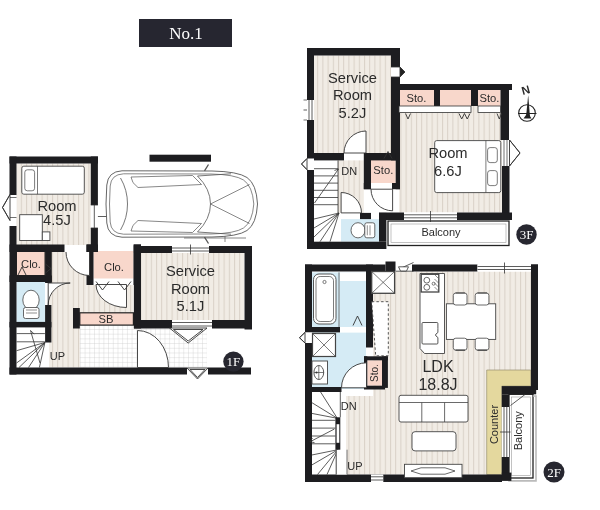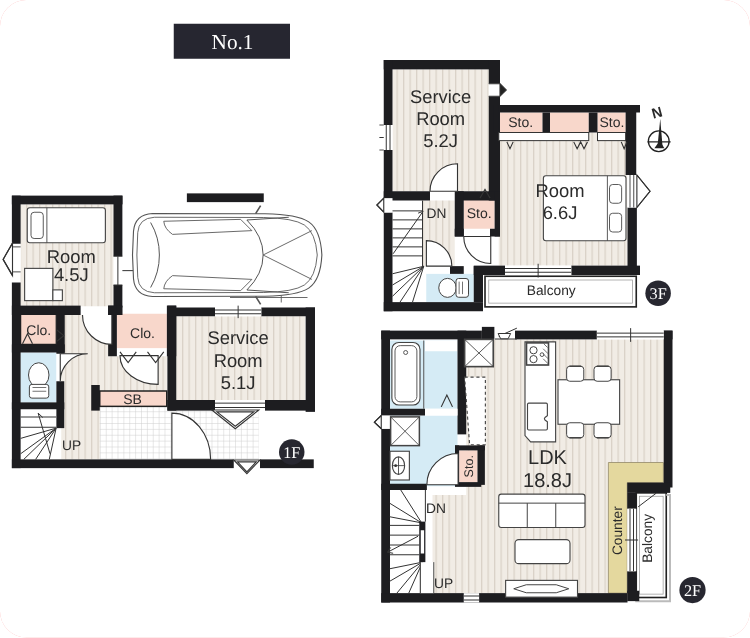--- a/index.html
+++ b/index.html
@@ -1,16 +1,16 @@
 <!DOCTYPE html>
 <html><head>
 <meta charset="utf-8">
 <style>
   html,body{margin:0;padding:0;background:#ffffff;}
-  #c{position:relative;width:600px;height:510px;background:#fca5a5;overflow:hidden;border-radius:21px;}
+  #c{position:relative;width:600px;height:510px;background:#86efac;overflow:hidden;}
   svg{display:block;}
   text{font-family:"Liberation Sans",sans-serif;fill:#2b2b2b;}
   .wh{fill:#ffffff !important;}
   .ser{font-family:"Liberation Serif",serif;}
 </style>
 </head>
 <body>
 
 <div id="c">
 <svg width="600" height="510" viewBox="0 0 600 510">

